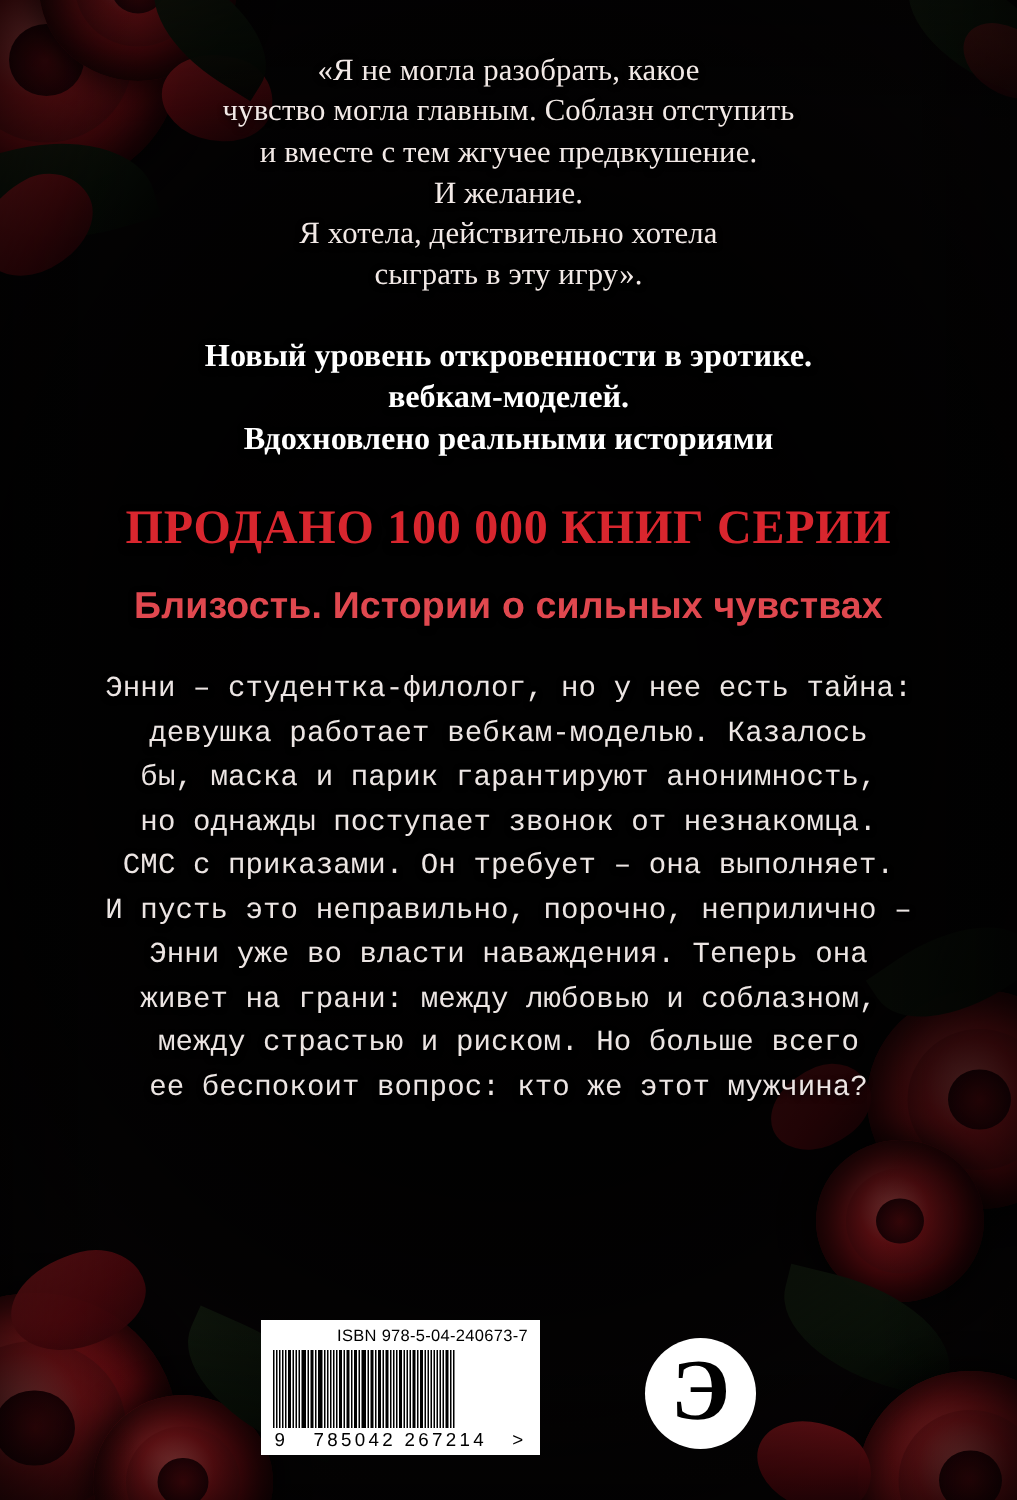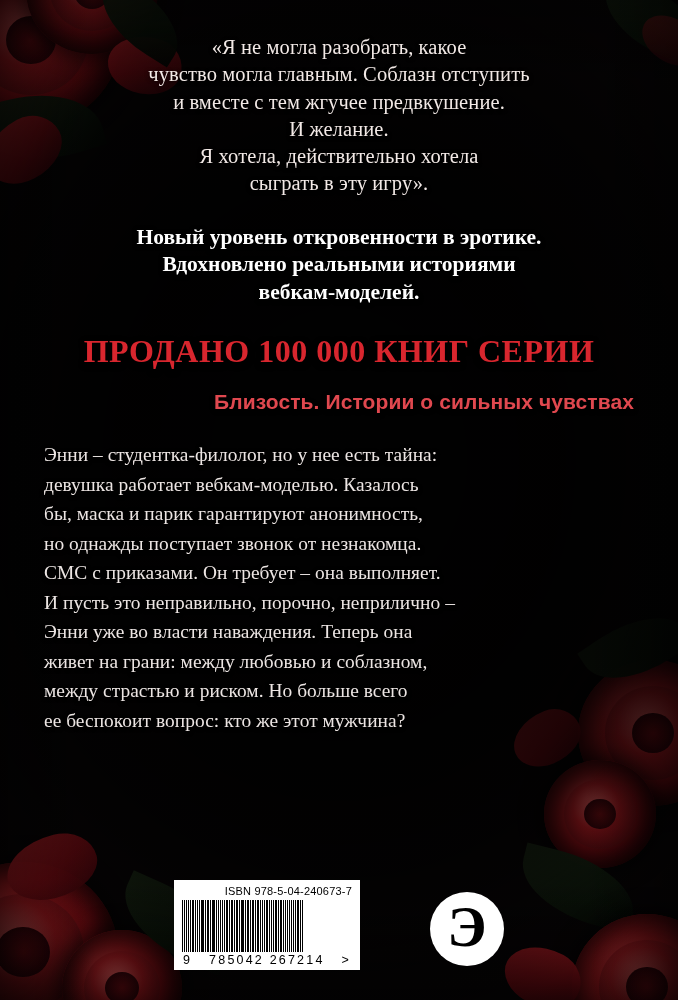--- a/index.html
+++ b/index.html
@@ -108,35 +108,35 @@
     font-family: "Liberation Serif", serif;
     font-weight: bold;
     font-size: 32px;
     letter-spacing: 0.5px;
     text-shadow: 0 2px 6px rgba(0,0,0,0.95);
     white-space: nowrap;
   }
 
   .series {
     margin-top: 20px;
-    text-align: right;
+    text-align: center;
     color: #e0484f;
     font-family: "Liberation Sans", sans-serif;
     font-weight: bold;
-    font-size: 21px;
+    font-size: 25px;
     letter-spacing: 0.1px;
     text-shadow: 0 1px 5px rgba(0,0,0,0.9);
     white-space: nowrap;
   }
 
   .blurb {
     margin-top: 26px;
     color: #ece5e3;
-    text-align: left;
-    font-family: Liberation Serif, serif;
+    text-align: center;
+    font-family: Liberation Mono, monospace;
     font-size: 19.4px;
     line-height: 1.52;
     letter-spacing: 0.05px;
     text-shadow: 0 1px 4px rgba(0,0,0,0.9);
   }
   .blurb div { white-space: nowrap; }
 
   
   .bottom-bar {
     position: absolute;
@@ -244,22 +244,22 @@
       <div>«Я не могла разобрать, какое</div>
       <div>чувство могла главным. Соблазн отступить</div>
       <div>и вместе с тем жгучее предвкушение.</div>
       <div>И желание.</div>
       <div>Я хотела, действительно хотела</div>
       <div>сыграть в эту игру».</div>
     </div>
 
     <div class="tagline">
       <div>Новый уровень откровенности в эротике.</div>
+      <div>вебкам-моделей.</div>
       <div>Вдохновлено реальными историями</div>
-      <div>вебкам-моделей.</div>
     </div>
 
     <div class="sold">ПРОДАНО 100 000 КНИГ СЕРИИ</div>
 
     <div class="series">Близость. Истории о сильных чувствах</div>
 
     <div class="blurb">
       <div>Энни – студентка-филолог, но у нее есть тайна:</div>
       <div>девушка работает вебкам-моделью. Казалось</div>
       <div>бы, маска и парик гарантируют анонимность,</div>

